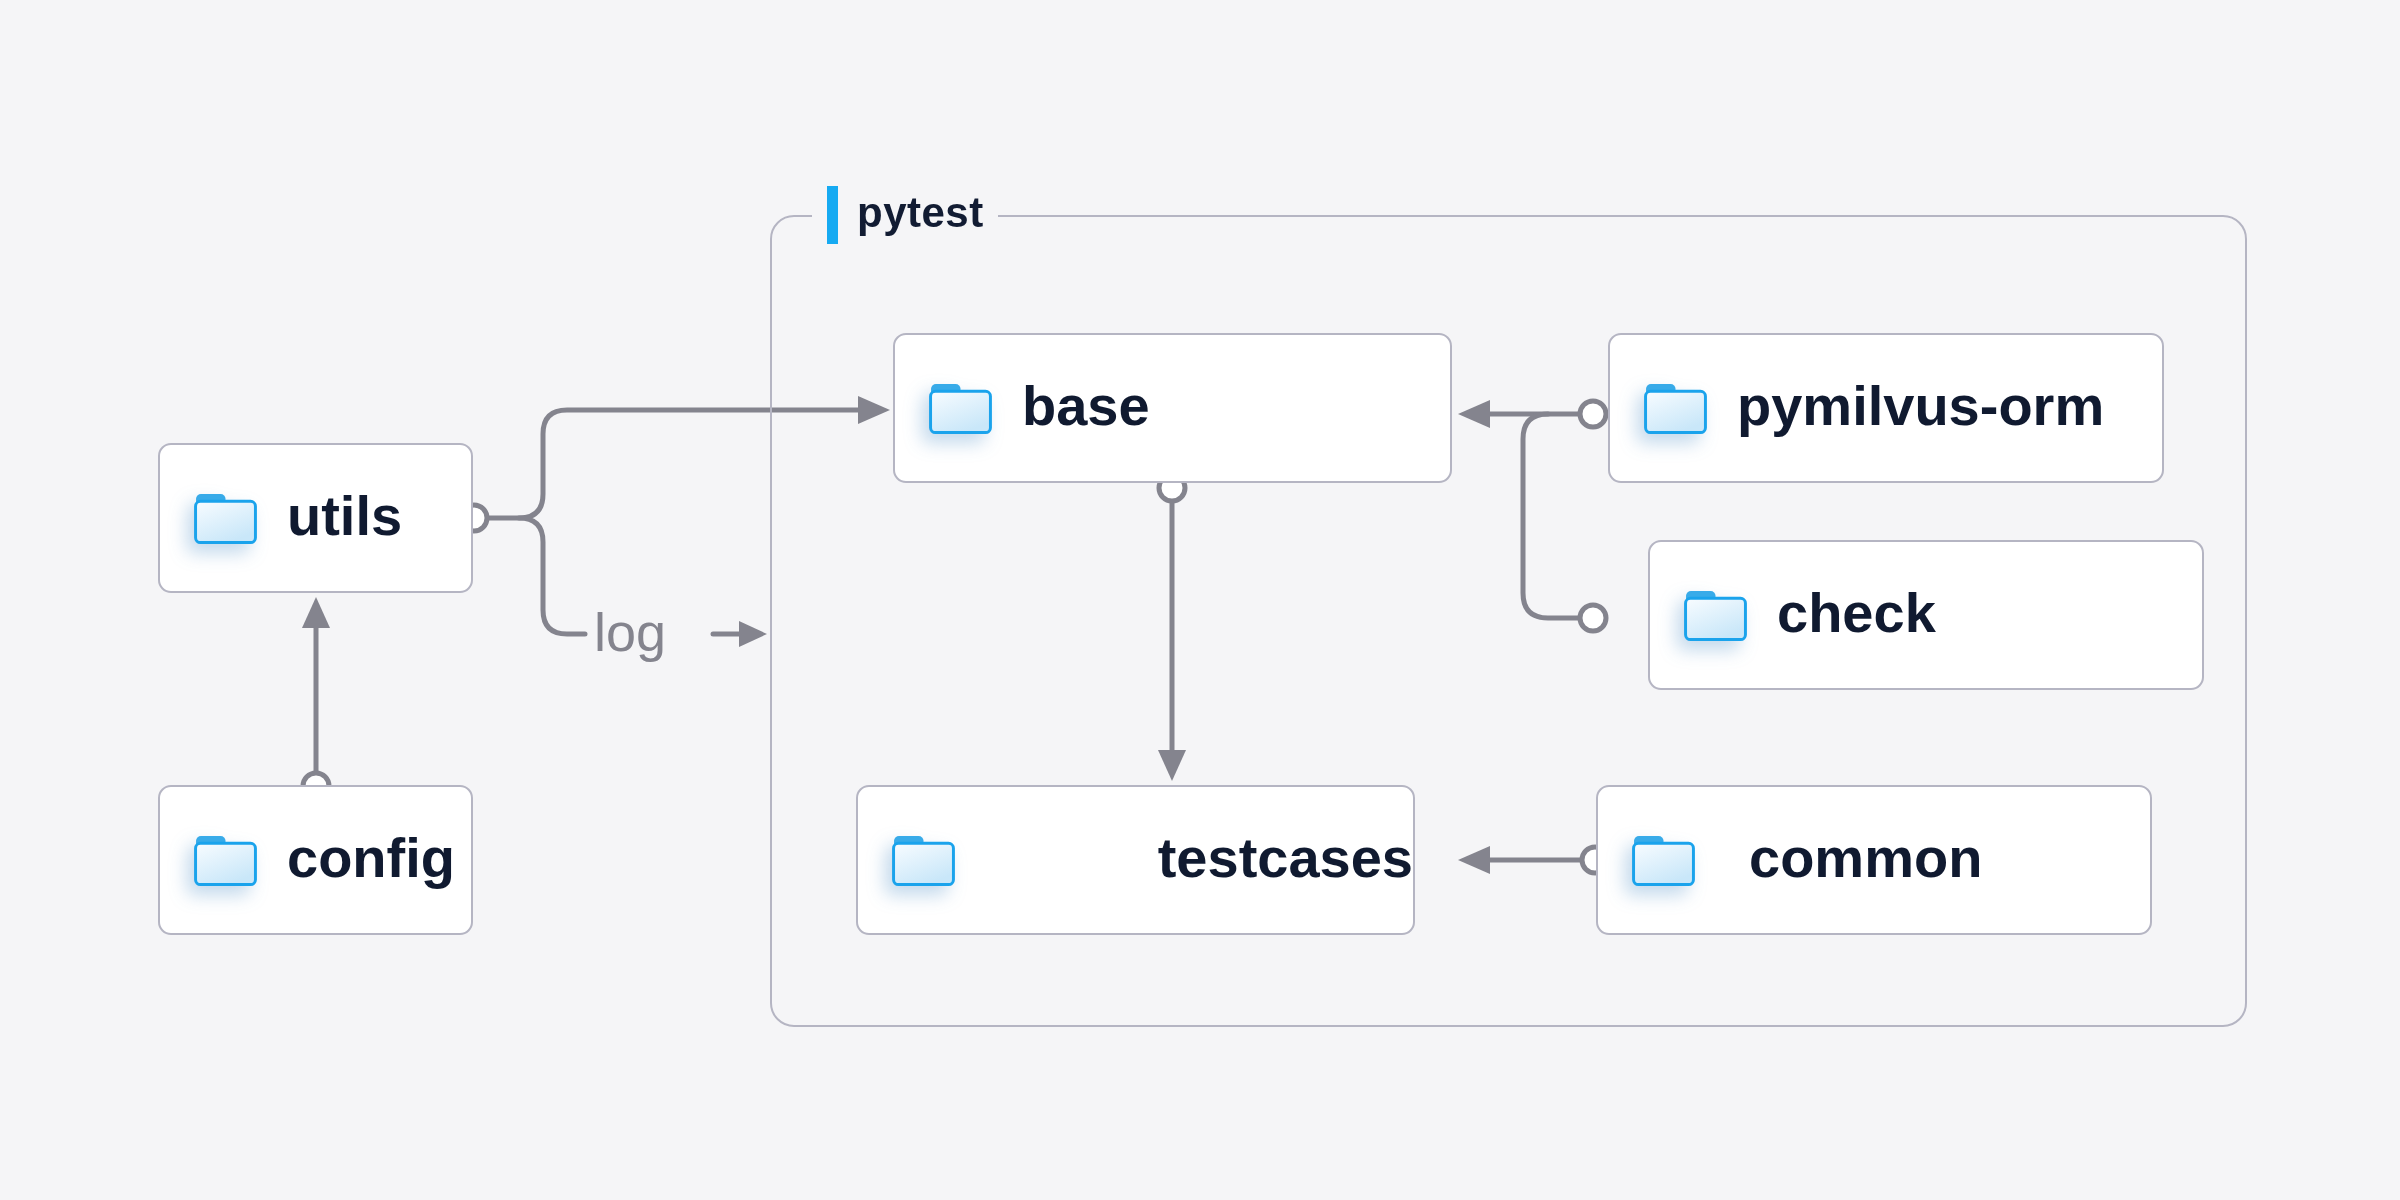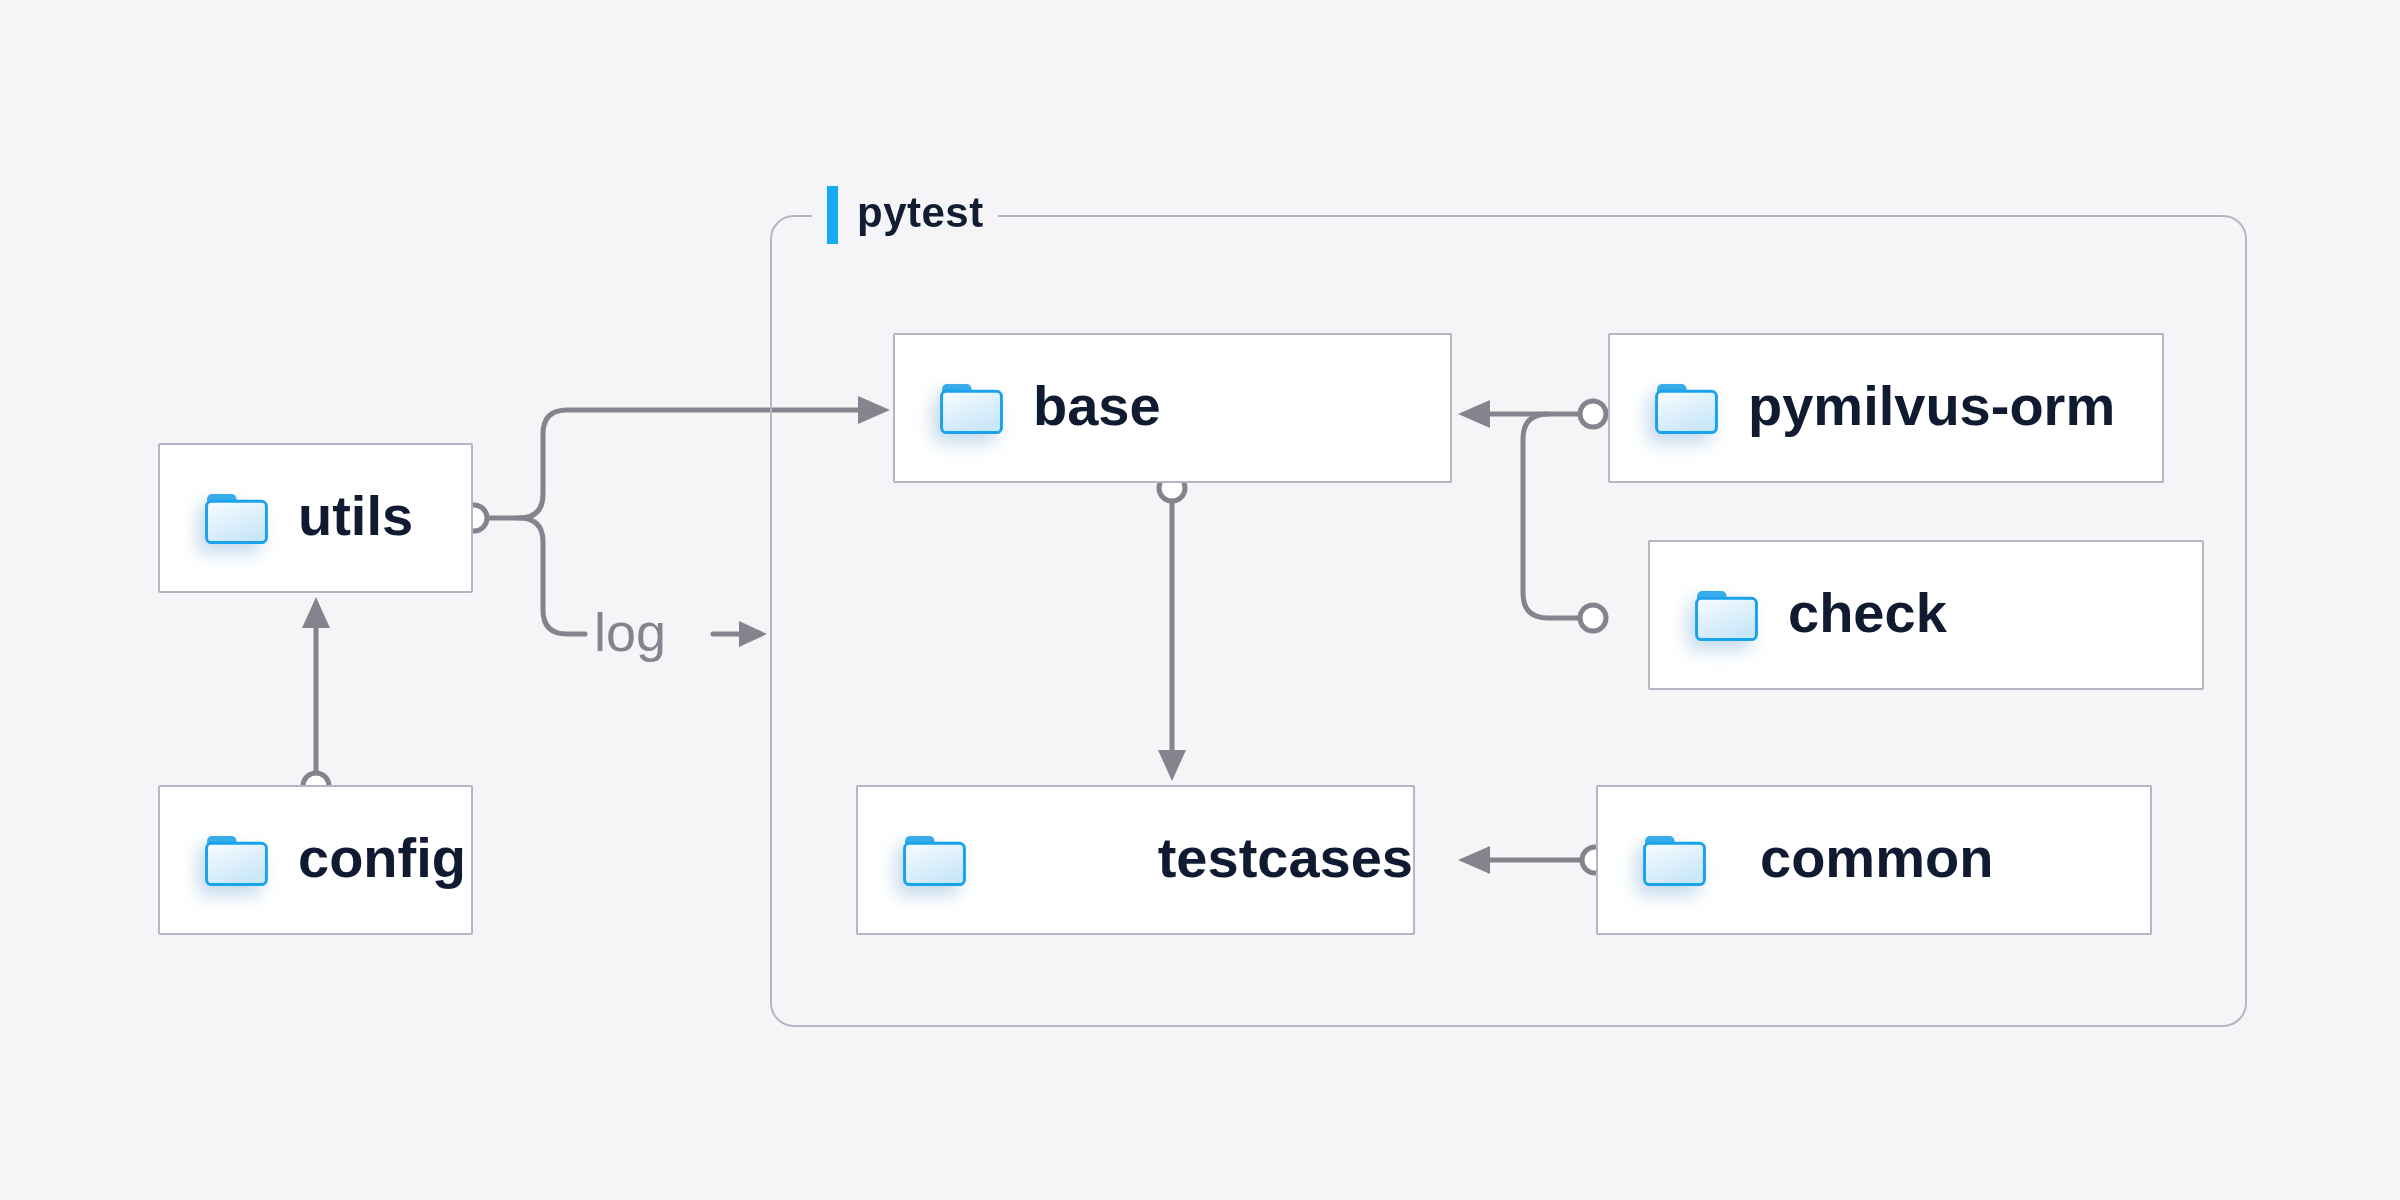--- a/index.html
+++ b/index.html
@@ -58,25 +58,25 @@
     font-weight: 600;
     color: #121c33;
     letter-spacing: 0.5px;
     padding-bottom: 4px;
   }
   .node {
     position: absolute;
     height: 150px;
     background: #ffffff;
     border: 2px solid #b5b5c3;
-    border-radius: 2px;
+    border-radius: 13px;
     box-sizing: border-box;
     display: flex;
     align-items: center;
-    padding-left: 44px;
+    padding-left: 33px;
     z-index: 2;
   }
   .node .folder {
     width: 65px;
     height: 53px;
     flex: 0 0 auto;
     margin-right: 29px;
     filter: drop-shadow(-7px 9px 9px rgba(40, 120, 185, 0.28));
   }
   .node-label {

